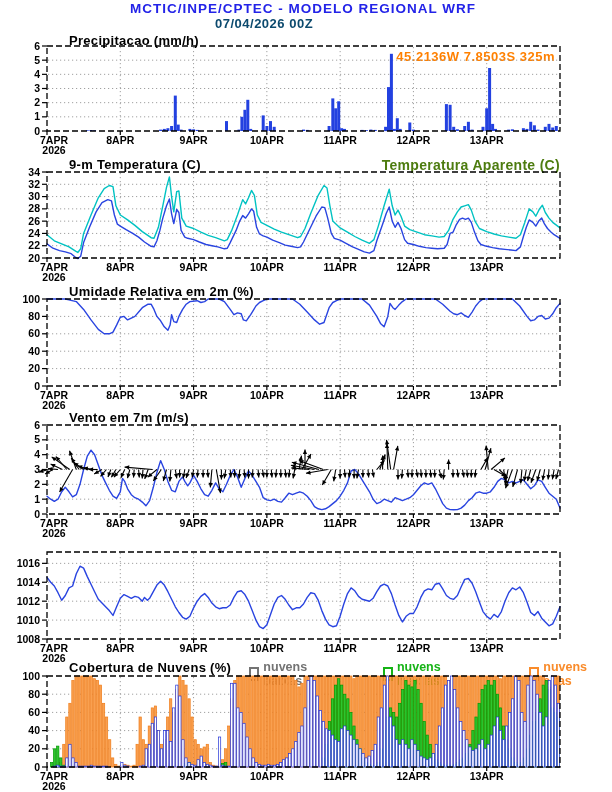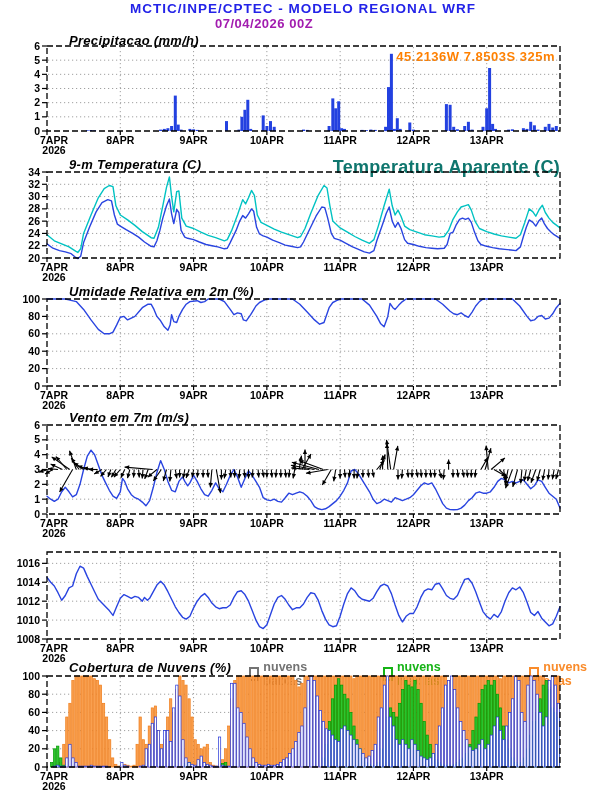--- a/index.html
+++ b/index.html
@@ -1,24 +1,24 @@
 <!DOCTYPE html>
 <html><head>
 <meta charset="utf-8">
 <style>
   html,body{margin:0;padding:0;background:#fff;}
   .page{position:relative;width:612px;height:792px;background:#fff;overflow:hidden;
         font-family:"Liberation Sans",sans-serif;font-weight:bold;}
   .hdr1{position:absolute;top:1px;left:0;width:606px;text-align:center;
         font-size:13.5px;letter-spacing:1px;color:#2323e8;}
   .hdr2a{position:absolute;top:16px;left:33px;font-size:13px;letter-spacing:.5px;color:#ff8000;}
-  .hdr2b{position:absolute;top:16px;left:215px;font-size:13px;letter-spacing:.5px;color:#a21caf;}
+  .hdr2b{position:absolute;top:16px;left:215px;font-size:13px;letter-spacing:.5px;color:#0c4a6e;}
   .hdr3{position:absolute;top:29px;right:57px;font-size:13px;letter-spacing:.5px;color:#ff8000;margin-top:20px;}
-  .ptitle{position:absolute;left:69px;font-size:13px;letter-spacing:.3px;color:#000;font-style:italic;}
-  .apar{position:absolute;right:52px;top:157px;font-size:18px;letter-spacing:.3px;color:#0f766e;}
+  .ptitle{position:absolute;left:69px;font-size:13px;letter-spacing:.3px;color:#000;}
+  .apar{position:absolute;right:52px;top:157px;font-size:14px;letter-spacing:.3px;color:#4d7c0f;}
   .legend{position:absolute;left:249px;top:660px;display:flex;gap:13px;font-size:12.5px;}
   .legend .item{display:flex;align-items:center;}
   .legend .box{display:inline-block;width:7px;height:10px;background:#fff;
                border:2px solid currentColor;margin-right:4px;}
   .lg-low{color:#737373;justify-content:center;} .lg-mid{color:#16b316;padding-left:28px;} .lg-high{color:#f98b2a;padding-left:37px;}
   svg{position:absolute;left:0;top:0;}
   svg text{font-family:"Liberation Sans",sans-serif;font-weight:bold;}
 </style>
 </head>
 <body>

